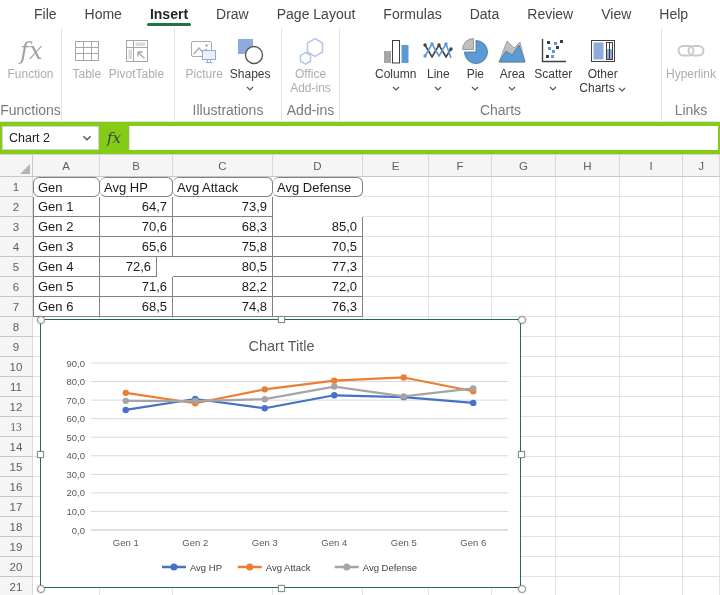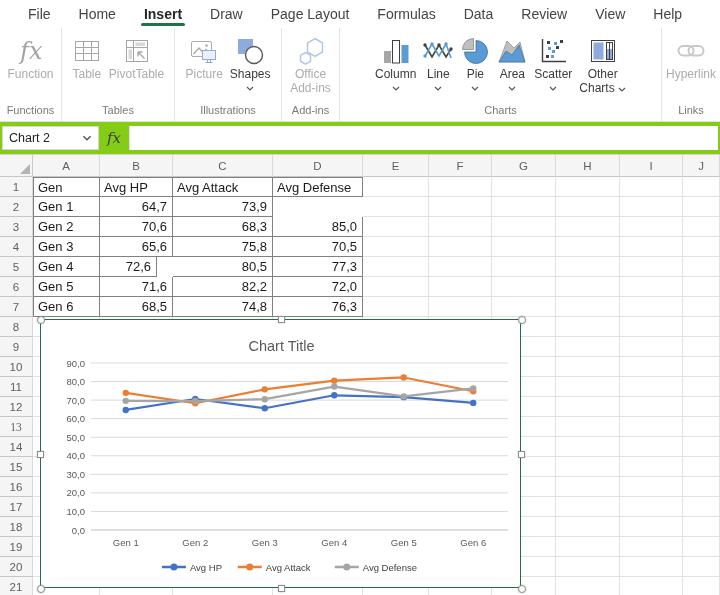--- a/index.html
+++ b/index.html
@@ -1,33 +1,33 @@
 <!DOCTYPE html>
 <html style="--accent: #217346;"><head>
 <meta charset="utf-8">
 <style>
   * { box-sizing: border-box; margin: 0; padding: 0; }
   html,body { width:720px; height:595px; overflow:hidden; background:#fff;
               font-family:"Liberation Sans", sans-serif; }
   #app { position:relative; width:720px; height:595px; background:#fff; }
 
   
-  #tabbar { height:28px; display:flex; align-items:stretch; padding-left:14px; background:#fff; }
+  #tabbar { height:28px; display:flex; align-items:stretch; padding-left:20px; background:#fff; }
   .tab { position:relative; display:flex; align-items:center; padding:0 14px;
          font-size:14px; color:#444; cursor:default; white-space:nowrap; }
   .tab.active { color:#262626; font-weight:700; }
   .tab.active::after { content:""; position:absolute; left:11px; right:11px; bottom:2px;
          height:3px; background:var(--accent,#217346); border-radius:2px; }
 
   
   #ribbon { height:94px; display:flex; border-bottom:1px solid #E1E1E1; background:#fff; }
   .rgroup { position:relative; display:flex; flex-direction:column; border-right:1px solid #E4E4E4; }
   .rgroup:last-child { border-right:none; }
   .rg-row { flex:1; display:flex; justify-content:center; align-items:flex-start; padding-top:7px; gap:1px; }
-  .rg-label { height:17px; font-size:11px; color:#7A7A7A; text-align:center; line-height:13px;margin-top:8px; }
+  .rg-label { height:17px; font-size:14px; color:#7A7A7A; text-align:center; line-height:13px;margin-top:8px; }
   .rbtn { display:flex; flex-direction:column; align-items:center; padding:1px 3px 0 3px; min-width:34px; }
   .ric { width:30px; height:30px; margin-bottom:2px; flex:none; }
   .ric svg { width:30px; height:30px; display:block; }
   .rbtn-label { font-size:12px; line-height:13.5px; color:#3B3B3B; text-align:center; white-space:nowrap; }
   .rbtn.disabled .rbtn-label { color:#ACACAC; }
   .chev { margin-top:4px; line-height:0; }
 
   
   #formulabar { height:33px; display:flex; align-items:center; border-bottom:1px solid #D4D4D4; background:#84cc16; }
   .namebox { width:97px; height:24px; margin-left:2px; border:1px solid #D6D6D6; background:#fff;
@@ -42,21 +42,21 @@
   #sheet { position:relative; width:720px; height:440px; background:#fff; overflow:hidden; }
   .gcell { position:absolute; font-size:13px; color:#1A1A1A; line-height:19px; overflow:hidden;
            border-right:1px solid #E2E2E2; border-bottom:1px solid #E2E2E2; white-space:nowrap; }
   .ghead { position:absolute; background:#F5F5F5; color:#5F5F5F; font-size:11.5px;
            display:flex; align-items:center; justify-content:center;
            border-right:1px solid #D9D9D9; border-bottom:1px solid #C6C6C6; }
   .gcorner { position:absolute; background:#F5F5F5; border-right:1px solid #C9C9C9; border-bottom:1px solid #C6C6C6; }
   .gcorner .tri { position:absolute; right:2px; bottom:2px; width:0; height:0;
            border-left:10px solid transparent; border-bottom:10px solid #B4B4B4; }
   .tblc { border-right:1px solid #808080 !important; border-bottom:1px solid #808080 !important; }
-  .tbl-top { border-top:1px solid #808080; }
+  .tbl-top { border-top:1px solid #808080;border-radius:6px; }
   .tbl-left { border-left:1px solid #808080; }
   .al { padding-left:4px; text-align:left; }
   .ar { padding-right:5px; text-align:right; }
 
   
   #chartbox { position:absolute; left:40px; top:164px; width:481px; height:269px;
               background:#fff; border:1px solid #1E7145; z-index:5; }
   .handle { position:absolute; background:#fff; border:1px solid #8F8F8F; z-index:7;
             box-shadow:0 0 2px rgba(0,0,0,0.25); }
   .handle.circle { width:8px; height:8px; border-radius:50%; }
@@ -113,21 +113,20 @@
                 <line x1="11.5" y1="4.5" x2="11.5" y2="25.5" stroke="#A6A6A6"></line>
                 <line x1="4.5" y1="11.5" x2="25.5" y2="11.5" stroke="#A6A6A6"></line>
                 <rect x="13.5" y="6.5" width="9.5" height="3.5" fill="#D9D9D9"></rect>
                 <rect x="6.5" y="13.5" width="3.5" height="9.5" fill="#D9D9D9"></rect>
                 <path d="M22.5 22.5 L16 16 M16 16 l0 4.5 M16 16 l4.5 0" stroke="#A6A6A6" fill="none" stroke-width="1.4"></path>
               </svg>
             </span>
             <div class="rbtn-label">PivotTable</div>
           </div>
         </div>
-        <div class="rg-label">Tables</div>
       </div>
       <div class="rgroup" style="width: 107px;">
         <div class="rg-row">
           <div class="rbtn disabled">
             <span class="ric">
               <svg viewBox="0 0 30 30">
                 <rect x="2.5" y="5.5" width="20" height="15" rx="1.5" fill="#fff" stroke="#ABABAB"></rect>
                 <circle cx="17.5" cy="9.5" r="1.3" fill="#ABABAB"></circle>
                 <path d="M4.5 18 l5.5 -6 4 4.5 3 -3 3.5 4" fill="none" stroke="#ABABAB" stroke-width="1.3"></path>
                 <rect x="13.5" y="14.5" width="13" height="9" fill="#EAF1F9" stroke="#8FAADC"></rect>

